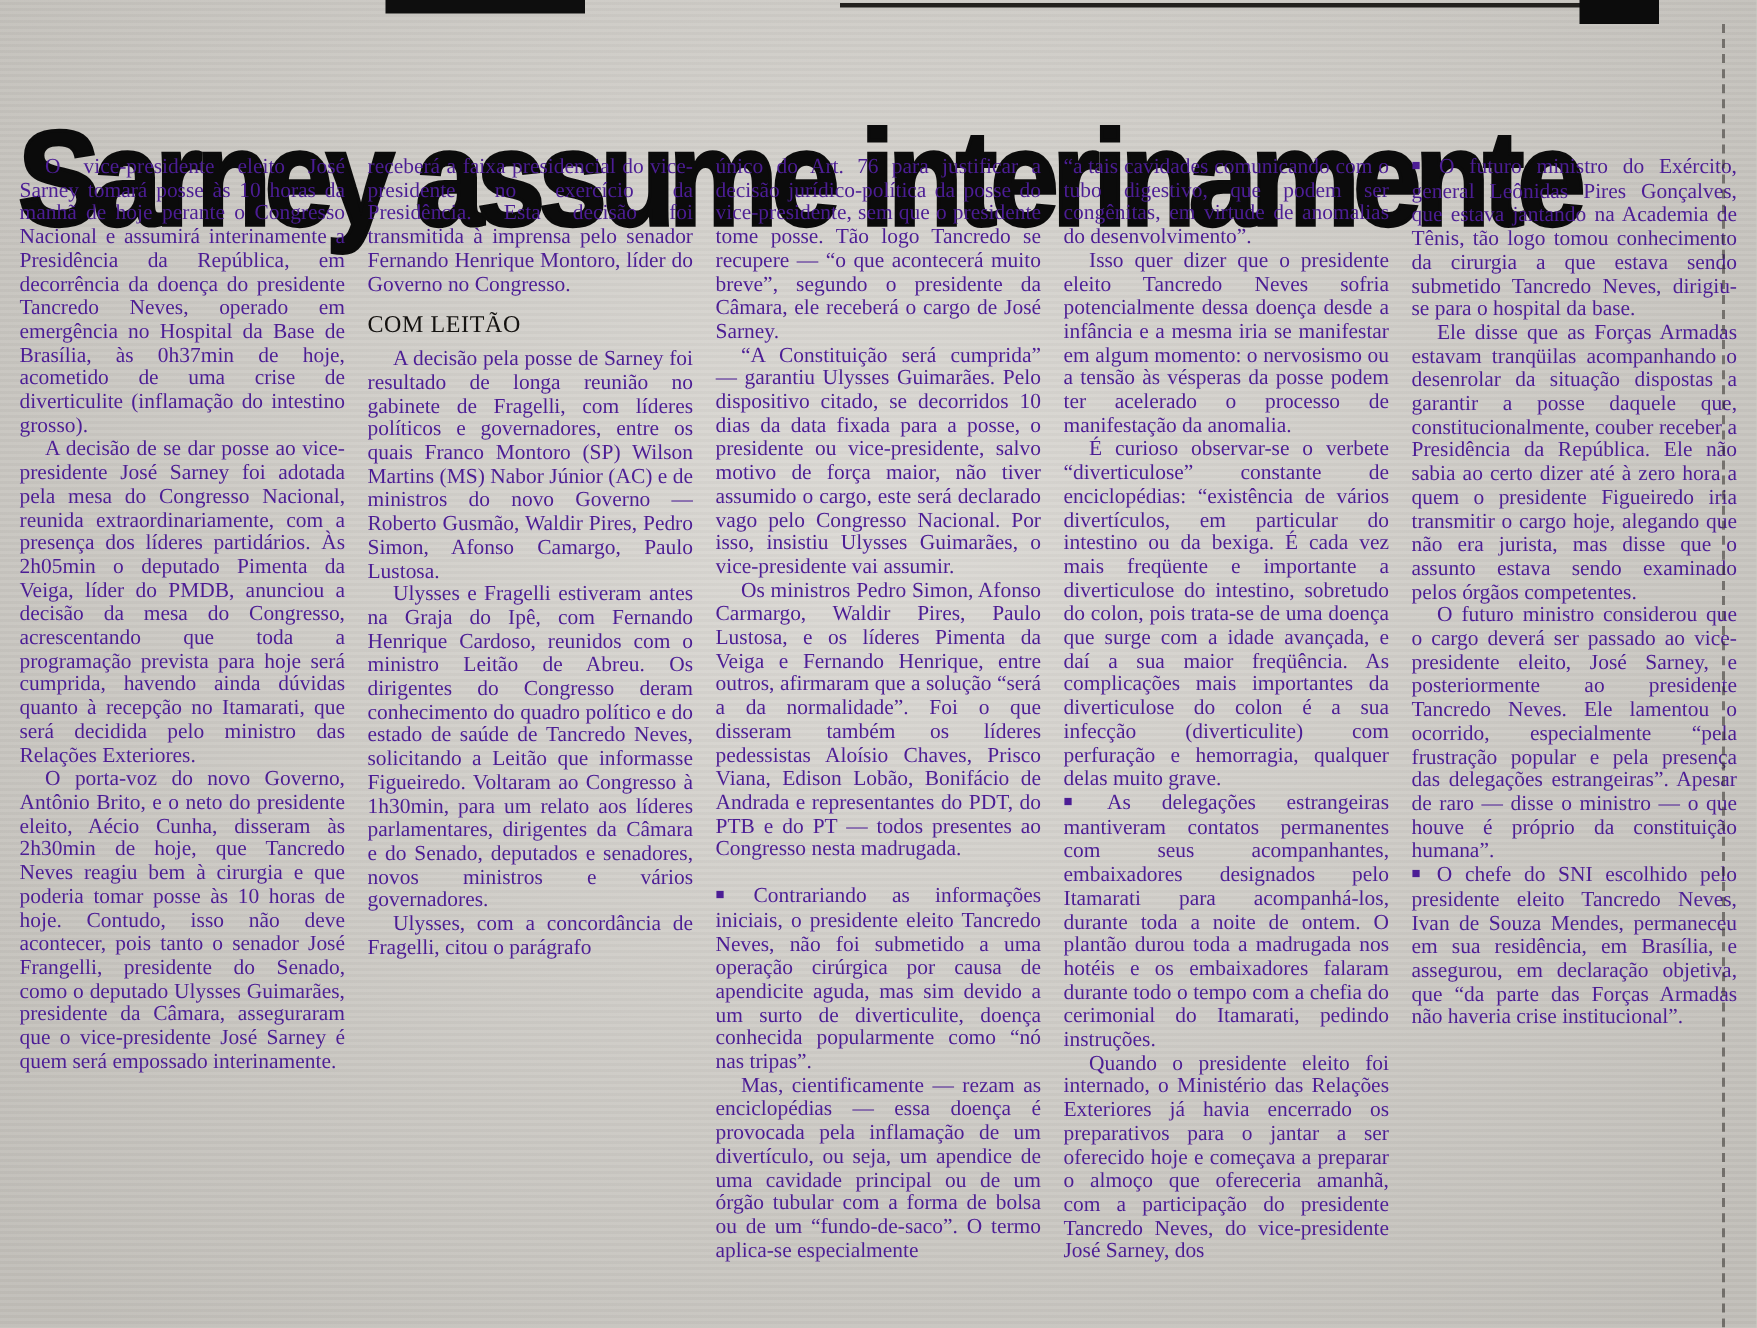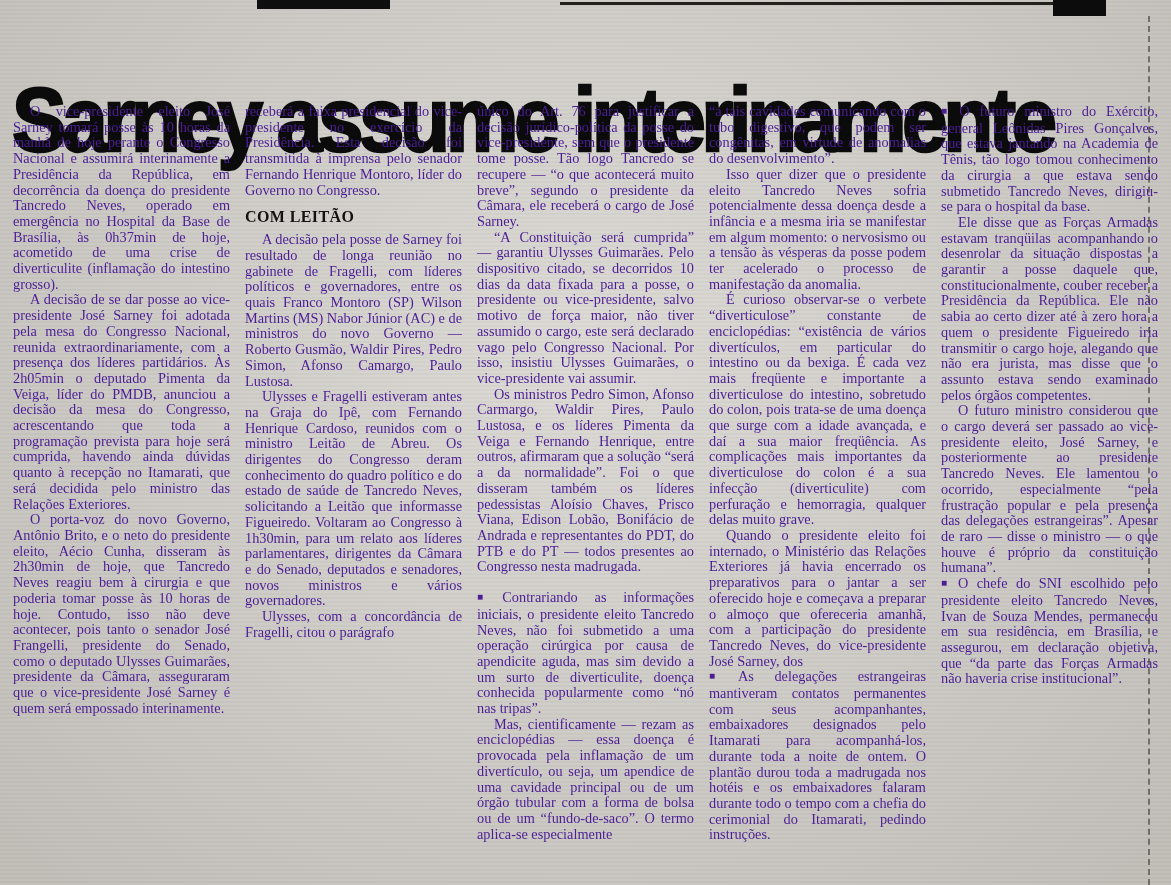--- a/index.html
+++ b/index.html
@@ -35,21 +35,21 @@
 
   .body-p{
     margin:0;font-size:14.3px;line-height:15.7px;
     text-align:justify;color:#4c1d95;
   }
   .indent{text-indent:17px;}
   .gap-above{margin-top:15px;}
   .sq{font-size:10px;margin-right:6px;position:relative;top:-2px;letter-spacing:0;}
 
   .subhead{
-    margin:10px 0 6px;font-weight:bold;font-size:16px;
+    margin:10px 0 6px;font-weight:normal;font-size:16px;
     letter-spacing:.4px;color:#141210;
   }
 
   .callout{
     margin:9px 0 15px;padding:16px 2px 20px;
     border-top:9px solid #0d0d0d;border-bottom:9px solid #0d0d0d;
   }
   .callout-text{
     margin:0;font-style:italic;font-weight:bold;
     font-size:27px;line-height:1.2;text-align:center;color:#12100d;
@@ -84,22 +84,22 @@
       <p class="body-p">único do Art. 76 para justificar a decisão jurídico-política da posse do vice-presidente, sem que o presidente tome posse. Tão logo Tancredo se recupere — “o que acontecerá muito breve”, segundo o presidente da Câmara, ele receberá o cargo de José Sarney.</p>
       <p class="body-p indent">“A Constituição será cumprida” — garantiu Ulysses Guimarães. Pelo dispositivo citado, se decorridos 10 dias da data fixada para a posse, o presidente ou vice-presidente, salvo motivo de força maior, não tiver assumido o cargo, este será declarado vago pelo Congresso Nacional. Por isso, insistiu Ulysses Guimarães, o vice-presidente vai assumir.</p>
       <p class="body-p indent">Os ministros Pedro Simon, Afonso Carmargo, Waldir Pires, Paulo Lustosa, e os líderes Pimenta da Veiga e Fernando Henrique, entre outros, afirmaram que a solução “será a da normalidade”. Foi o que disseram também os líderes pedessistas Aloísio Chaves, Prisco Viana, Edison Lobão, Bonifácio de Andrada e representantes do PDT, do PTB e do PT — todos presentes ao Congresso nesta madrugada.</p>
       <p class="body-p gap-above"><span class="sq">■</span>Contrariando as informações iniciais, o presidente eleito Tancredo Neves, não foi submetido a uma operação cirúrgica por causa de apendicite aguda, mas sim devido a um surto de diverticulite, doença conhecida popularmente como “nó nas tripas”.</p>
       <p class="body-p indent">Mas, cientificamente — rezam as enciclopédias — essa doença é provocada pela inflamação de um divertículo, ou seja, um apendice de uma cavidade principal ou de um órgão tubular com a forma de bolsa ou de um “fundo-de-saco”. O termo aplica-se especialmente</p>
     </div>
   <div class="col">
       <p class="body-p">“a tais cavidades comunicando com o tubo digestivo, que podem ser congênitas, em virtude de anomalias do desenvolvimento”.</p>
       <p class="body-p indent">Isso quer dizer que o presidente eleito Tancredo Neves sofria potencialmente dessa doença desde a infância e a mesma iria se manifestar em algum momento: o nervosismo ou a tensão às vésperas da posse podem ter acelerado o processo de manifestação da anomalia.</p>
       <p class="body-p indent">É curioso observar-se o verbete “diverticulose” constante de enciclopédias: “existência de vários divertículos, em particular do intestino ou da bexiga. É cada vez mais freqüente e importante a diverticulose do intestino, sobretudo do colon, pois trata-se de uma doença que surge com a idade avançada, e daí a sua maior freqüência. As complicações mais importantes da diverticulose do colon é a sua infecção (diverticulite) com perfuração e hemorragia, qualquer delas muito grave.</p>
+      <p class="body-p"><span class="sq">■</span>As delegações estrangeiras mantiveram contatos permanentes com seus acompanhantes, embaixadores designados pelo Itamarati para acompanhá-los, durante toda a noite de ontem. O plantão durou toda a madrugada nos hotéis e os embaixadores falaram durante todo o tempo com a chefia do cerimonial do Itamarati, pedindo instruções.</p>
       <p class="body-p indent">Quando o presidente eleito foi internado, o Ministério das Relações Exteriores já havia encerrado os preparativos para o jantar a ser oferecido hoje e começava a preparar o almoço que ofereceria amanhã, com a participação do presidente Tancredo Neves, do vice-presidente José Sarney, dos</p>
-      <p class="body-p"><span class="sq">■</span>As delegações estrangeiras mantiveram contatos permanentes com seus acompanhantes, embaixadores designados pelo Itamarati para acompanhá-los, durante toda a noite de ontem. O plantão durou toda a madrugada nos hotéis e os embaixadores falaram durante todo o tempo com a chefia do cerimonial do Itamarati, pedindo instruções.</p>
     </div>
   <div class="col">
       <p class="body-p"><span class="sq">■</span>O futuro ministro do Exército, general Leônidas Pires Gonçalves, que estava jantando na Academia de Tênis, tão logo tomou conhecimento da cirurgia a que estava sendo submetido Tancredo Neves, dirigiu-se para o hospital da base.</p>
       <p class="body-p indent">Ele disse que as Forças Armadas estavam tranqüilas acompanhando o desenrolar da situação dispostas a garantir a posse daquele que, constitucionalmente, couber receber a Presidência da República. Ele não sabia ao certo dizer até à zero hora a quem o presidente Figueiredo iria transmitir o cargo hoje, alegando que não era jurista, mas disse que o assunto estava sendo examinado pelos órgãos competentes.</p>
       <p class="body-p indent">O futuro ministro considerou que o cargo deverá ser passado ao vice-presidente eleito, José Sarney, e posteriormente ao presidente Tancredo Neves. Ele lamentou o ocorrido, especialmente “pela frustração popular e pela presença das delegações estrangeiras”. Apesar de raro — disse o ministro — o que houve é próprio da constituição humana”.</p>
       <p class="body-p"><span class="sq">■</span>O chefe do SNI escolhido pelo presidente eleito Tancredo Neves, Ivan de Souza Mendes, permaneceu em sua residência, em Brasília, e assegurou, em declaração objetiva, que “da parte das Forças Armadas não haveria crise institucional”.</p>
     </div>
 </div>
 
 </body></html>

